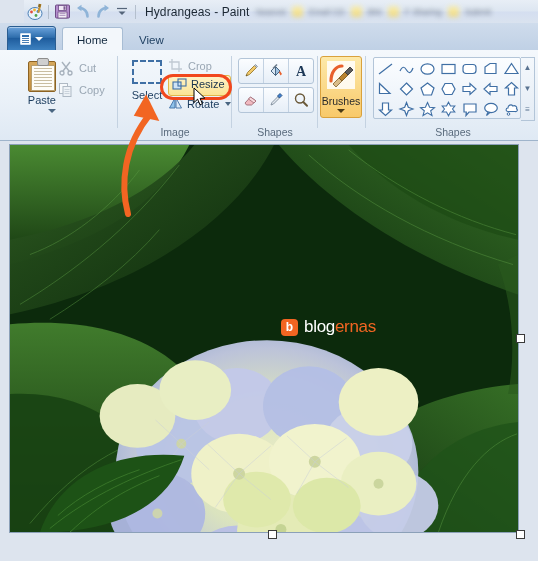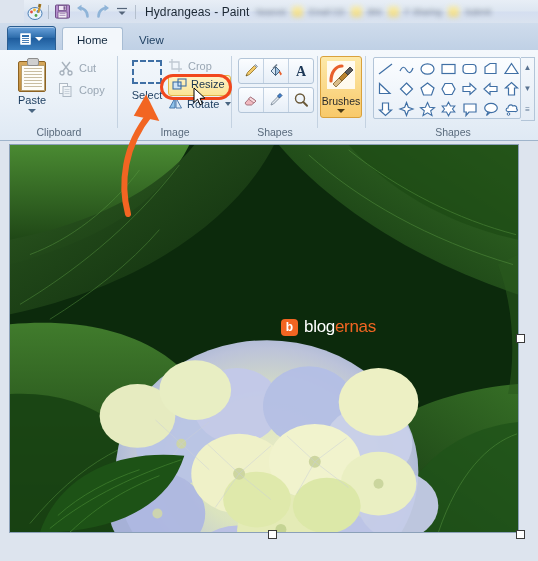--- a/index.html
+++ b/index.html
@@ -65,21 +65,21 @@
     border-bottom:1px solid #9fb4cb;
   }
   .group{position:absolute;top:0;height:90px;}
   .group-label{
     position:absolute;bottom:2px;left:0;width:100%;text-align:center;
     font-size:10.5px;color:#5a6b7d;
   }
   .gsep{position:absolute;top:6px;width:1px;height:72px;background:#c4d2e1;}
   
   #g-clipboard{left:0;width:118px;}
-  #paste-btn{position:absolute;left:8px;top:6px;width:48px;height:66px;display:flex;flex-direction:column;align-items:center;}
+  #paste-btn{position:absolute;left:8px;top:6px;width:48px;height:66px;display:flex;flex-direction:column;align-items:flex-end;}
   #clipboard-icon{width:28px;height:34px;position:relative;margin-top:2px;}
   #clipboard-icon .board{
     position:absolute;left:0;top:3px;width:28px;height:31px;box-sizing:border-box;
     background:linear-gradient(to bottom,#d6a85c,#c08c3d);border:1px solid #8d6323;border-radius:2px;
   }
   #clipboard-icon .paper{
     position:absolute;left:3px;top:7px;width:22px;height:24px;background:#fefdf8;border:1px solid #b99f6e;
   }
   #clipboard-icon .paper i{display:block;height:1px;background:#c9bda0;margin:2px 2px 0 2px;}
   #clipboard-icon .clip{
@@ -259,21 +259,20 @@
         <svg width="16" height="16" viewBox="0 0 16 16">
           <rect x="1.5" y="1.5" width="8" height="10" fill="#fff" stroke="#7d8b9a" stroke-width="1"></rect>
           <rect x="5" y="4.5" width="8" height="10" fill="#eef2f6" stroke="#7d8b9a" stroke-width="1"></rect>
           <line x1="6.5" y1="7.5" x2="11.5" y2="7.5" stroke="#a8b4c0" stroke-width=".9"></line>
           <line x1="6.5" y1="9.5" x2="11.5" y2="9.5" stroke="#a8b4c0" stroke-width=".9"></line>
           <line x1="6.5" y1="11.5" x2="11.5" y2="11.5" stroke="#a8b4c0" stroke-width=".9"></line>
         </svg>
       </span>
       <span>Copy</span>
     </div>
-    <div class="group-label">Clipboard</div>
     <div class="gsep" style="right:0"></div>
   </div>
 
   <div class="group" id="g-image">
     <div id="select-btn">
       <span id="select-marquee"></span>
       <span id="select-label">Select</span>
       <span class="caret-d"></span>
     </div>
     <div id="crop-btn">

